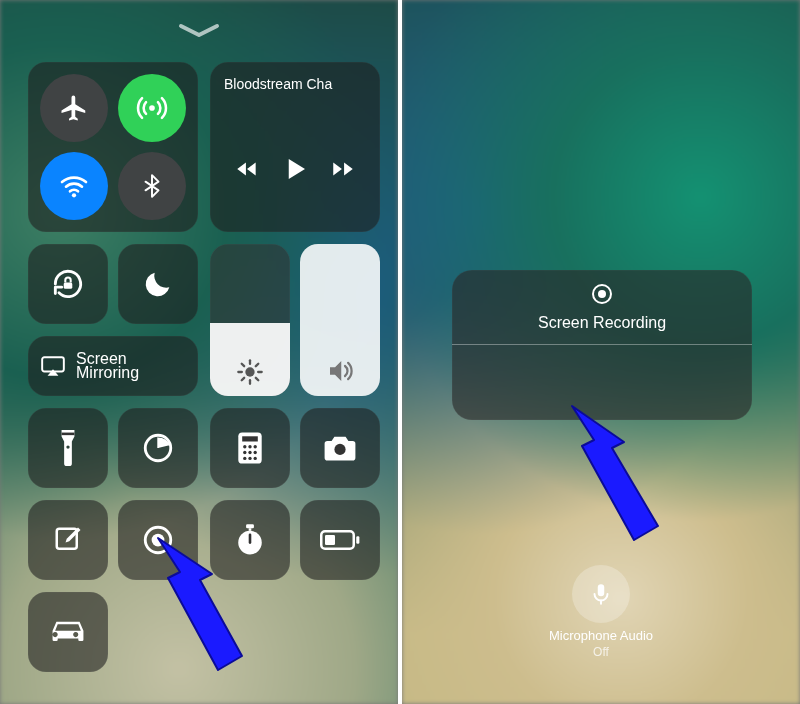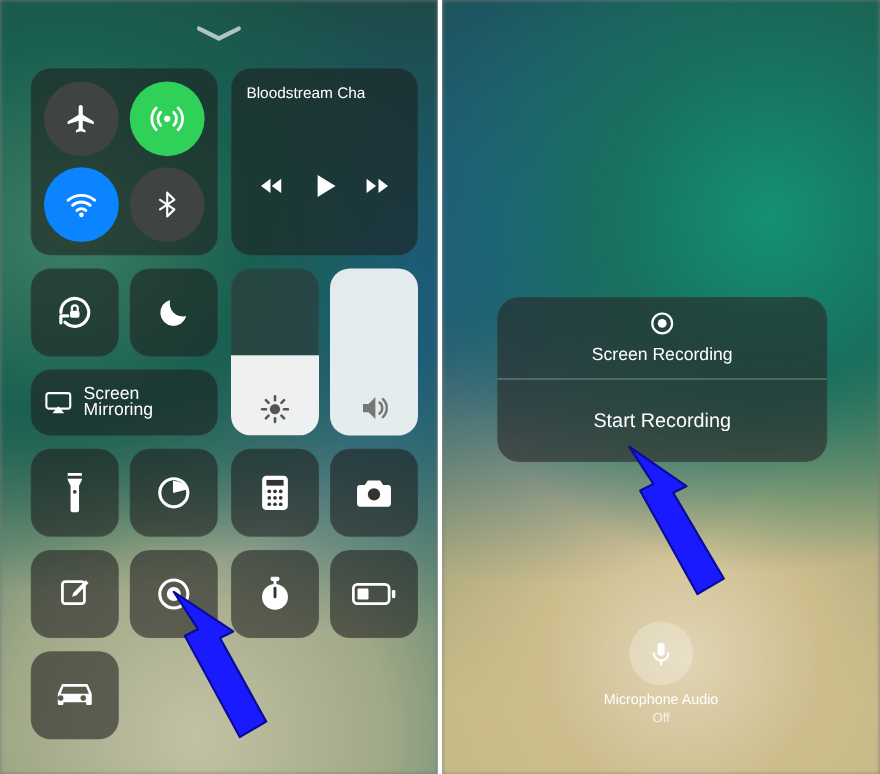--- a/index.html
+++ b/index.html
@@ -254,21 +254,20 @@
 
    <div id="rec-card" class="tile">
      <div class="top">
        <svg width="24" height="24" viewBox="0 0 24 24">
             <circle cx="12" cy="12" r="9" fill="none" stroke="#fff" stroke-width="2"></circle>
             <circle cx="12" cy="12" r="4" fill="#fff"></circle>
           </svg>
        <div class="title">Screen Recording</div>
      </div>
      <div class="sep"></div>
-     <div class="bottom">Start Recording</div>
    </div>
 
    <svg class="arrow" style="left:140px;top:400px;width:120px;height:150px" viewBox="0 0 120 150">
      <path d="M30 6 L52 40 L40 46 L92 140 L116 126 L70 48 L82 42 Z" fill="#1a1aff" stroke="#0b0b99" stroke-width="2" stroke-linejoin="round"></path>
    </svg>
 
    <div id="mic" class="round">
      <svg viewBox="0 0 24 24">
           <rect x="9" y="3" width="6" height="11" rx="3" fill="#fff"></rect>
           <path d="M6 12a6 6 0 0 0 12 0" fill="none" stroke="#fff" stroke-width="1.8" stroke-linecap="round"></path>

